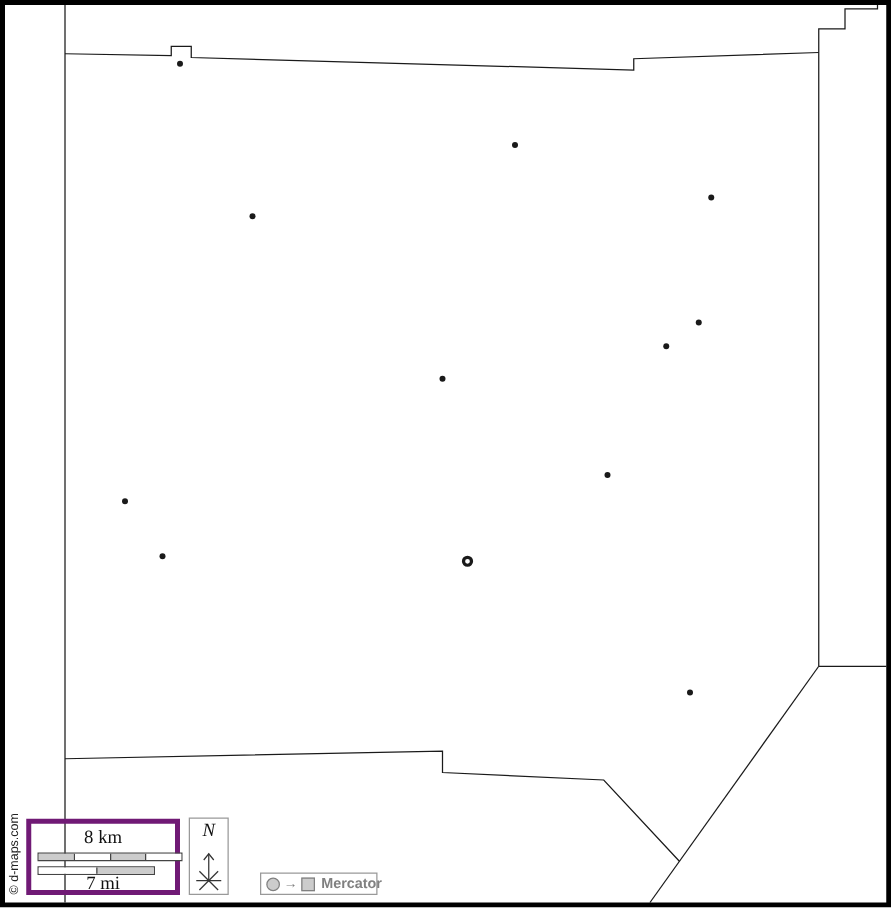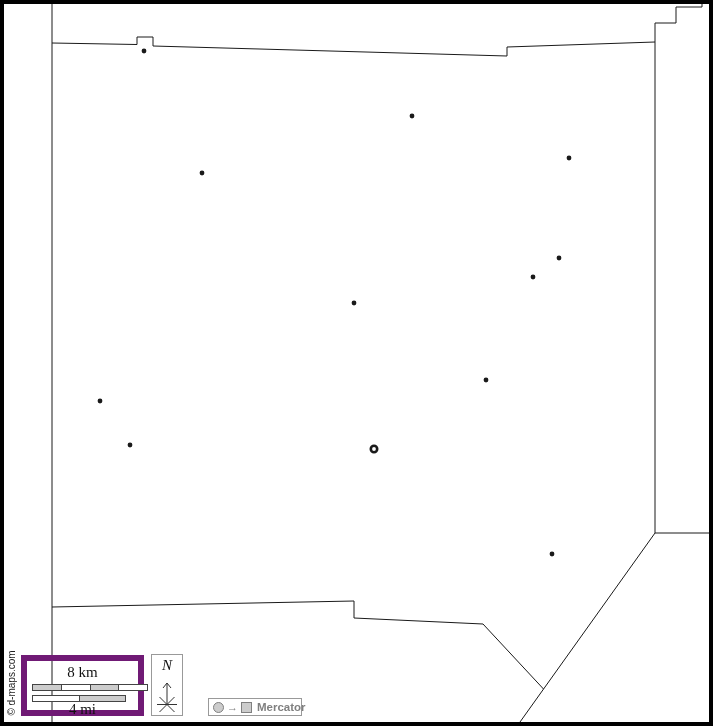--- a/index.html
+++ b/index.html
@@ -8,21 +8,21 @@
     width:713px;height:726px;
     background:#ffffff;
     overflow:hidden;
     font-family:"Liberation Sans",sans-serif;
   }
   .map-svg{position:absolute;left:0;top:0;}
 
   
   .scale-box{
     position:absolute;left:21px;top:655px;width:123px;height:61px;
-    border:6px solid #701a75;box-sizing:border-box;background:transparent;
+    border:4px solid #701a75;box-sizing:border-box;background:transparent;
   }
   .scale-label{
     position:absolute;left:0;width:100%;text-align:center;
     font-family:"Liberation Serif",serif;font-size:15px;color:#111;line-height:16px;
   }
   .scale-label.km{top:3px;}
   .scale-label.mi{top:40px;}
   .bar{position:absolute;left:5px;display:flex;height:5px;border:1px solid #444;}
   .bar.km-bar{top:23px;width:114px;}
   .bar.mi-bar{top:34px;width:92px;}
@@ -104,21 +104,21 @@
     <div class="bar km-bar">
       <span class="seg g" style="width:25%"></span>
         <span class="seg w" style="width:25%"></span>
         <span class="seg g" style="width:25%"></span>
         <span class="seg w" style="width:25%"></span>
     </div>
     <div class="bar mi-bar">
       <span class="seg w" style="width:50%"></span>
         <span class="seg g" style="width:50%"></span>
     </div>
-    <div class="scale-label mi">4 mi</div>
+    <div class="scale-label mi">7 mi</div>
   </div>
 
   <div class="north-box">
     <div class="north-label">N</div>
     <svg class="compass" width="30" height="40" viewBox="0 0 30 40">
       <g fill="none" stroke="#333" stroke-width="1">
         <path d="M15 8 L15 30"></path>
         <path d="M11 13 L15 8 L19 13"></path>
         <path d="M5 29.5 L25 29.5"></path>
         <path d="M7.5 22 L22.5 37"></path>

